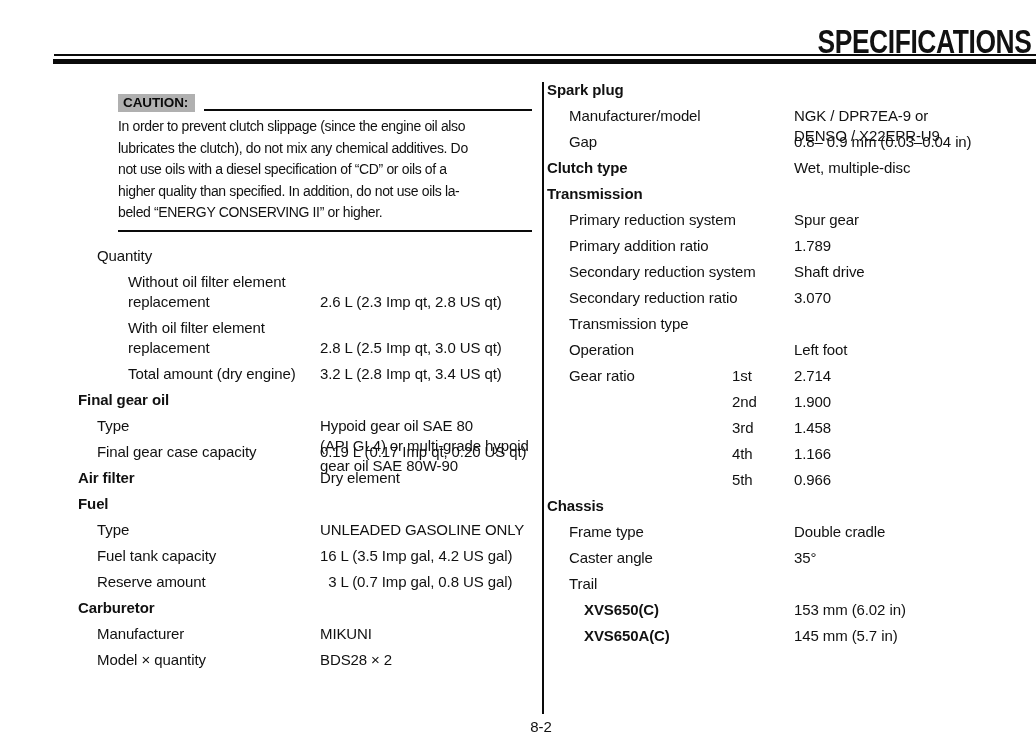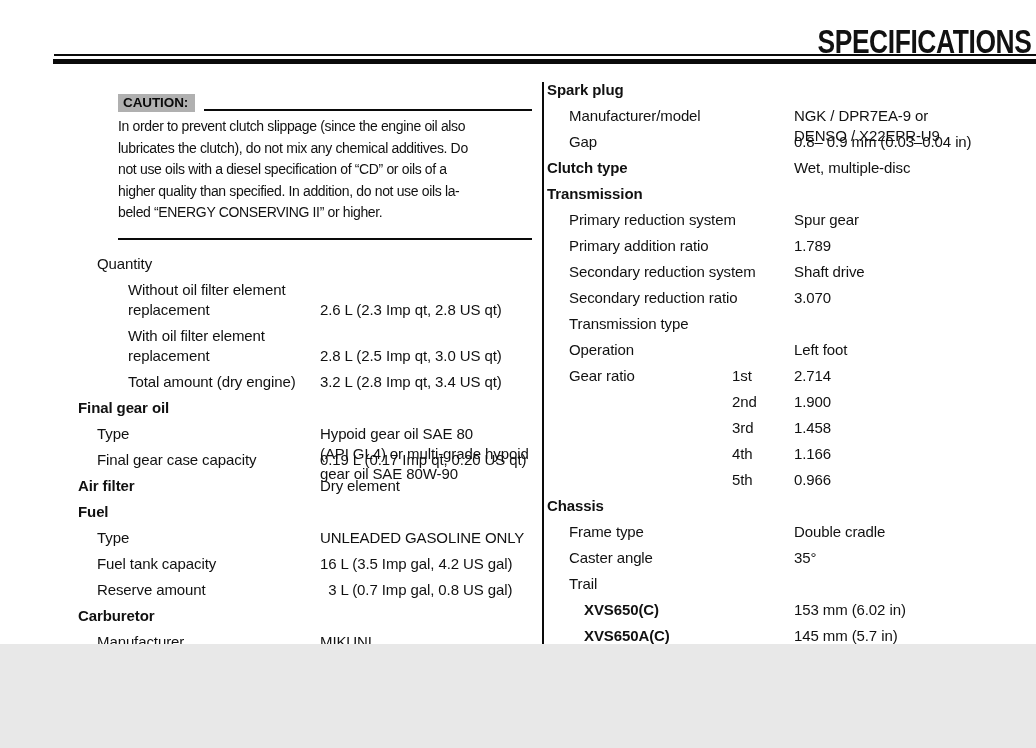--- a/index.html
+++ b/index.html
@@ -1,37 +1,37 @@
 <!DOCTYPE html>
 <html><head>
 <meta charset="utf-8">
 <style>
   html,body{margin:0;padding:0;background:#e8e8e8;}
   .page{
-    position:relative; width:1036px; height:644px; background:#ffffff;
+    position:relative; width:1036px; height:748px; background:#ffffff;
     font-family:"Liberation Sans","DejaVu Sans",sans-serif;
     color:#111; overflow:hidden; letter-spacing:-0.1px;
   }
   
   .title{
     position:absolute; top:23px; right:5px; margin:0;
     font-size:33px; font-weight:700; letter-spacing:-0.5px;
     transform:scaleX(0.80); transform-origin:100% 50%; white-space:nowrap;
   }
   .rule-thin{position:absolute; top:54px; left:54px; right:0; height:2px; background:#0a0a0a;}
   .rule-thick{position:absolute; top:59px; left:53px; right:0; height:5px; background:#0a0a0a;}
   
   .divider{position:absolute; left:542px; top:82px; width:2px; height:632px; background:#0a0a0a;}
   .footer{position:absolute; top:718px; left:541px; transform:translateX(-50%); font-size:15px;}
   
   .col{position:absolute; font-size:15px; line-height:20px;}
   .col-left{left:78px; top:94px; width:455px;}
   .col-right{left:547px; top:80px; width:450px;}
   
-  .caution{margin-left:40px; width:414px; border-bottom:2px solid #0a0a0a; padding-bottom:14px; margin-bottom:14px;}
+  .caution{margin-left:40px; width:414px; border-bottom:2px solid #0a0a0a; padding-bottom:6px; margin-bottom:14px;}
   .caution-head{display:flex; align-items:flex-end; margin-bottom:4px;}
   .caution-label{
     background:#b0b0b0; color:#0a0a0a; font-weight:700; font-size:13.5px;
     line-height:15px; padding:1px 7px 2px 5px; white-space:nowrap;
   }
   .caution-headrule{flex:1 1 auto; height:2px; background:#0a0a0a; margin-left:9px; margin-bottom:1px;}
   .caution-body{
     margin:2px 0 0 0; font-weight:400; font-size:14px; line-height:21.5px;
     letter-spacing:-0.35px; white-space:pre; 
   }

